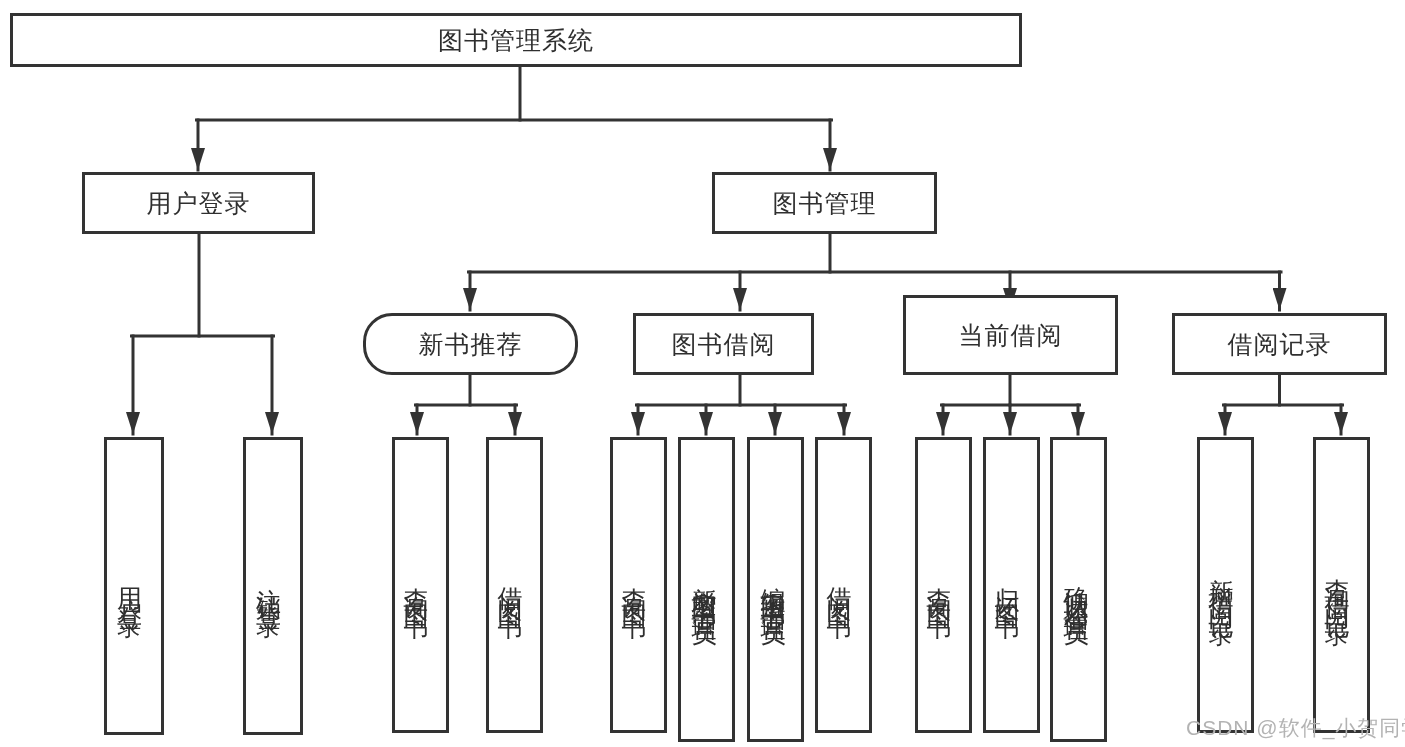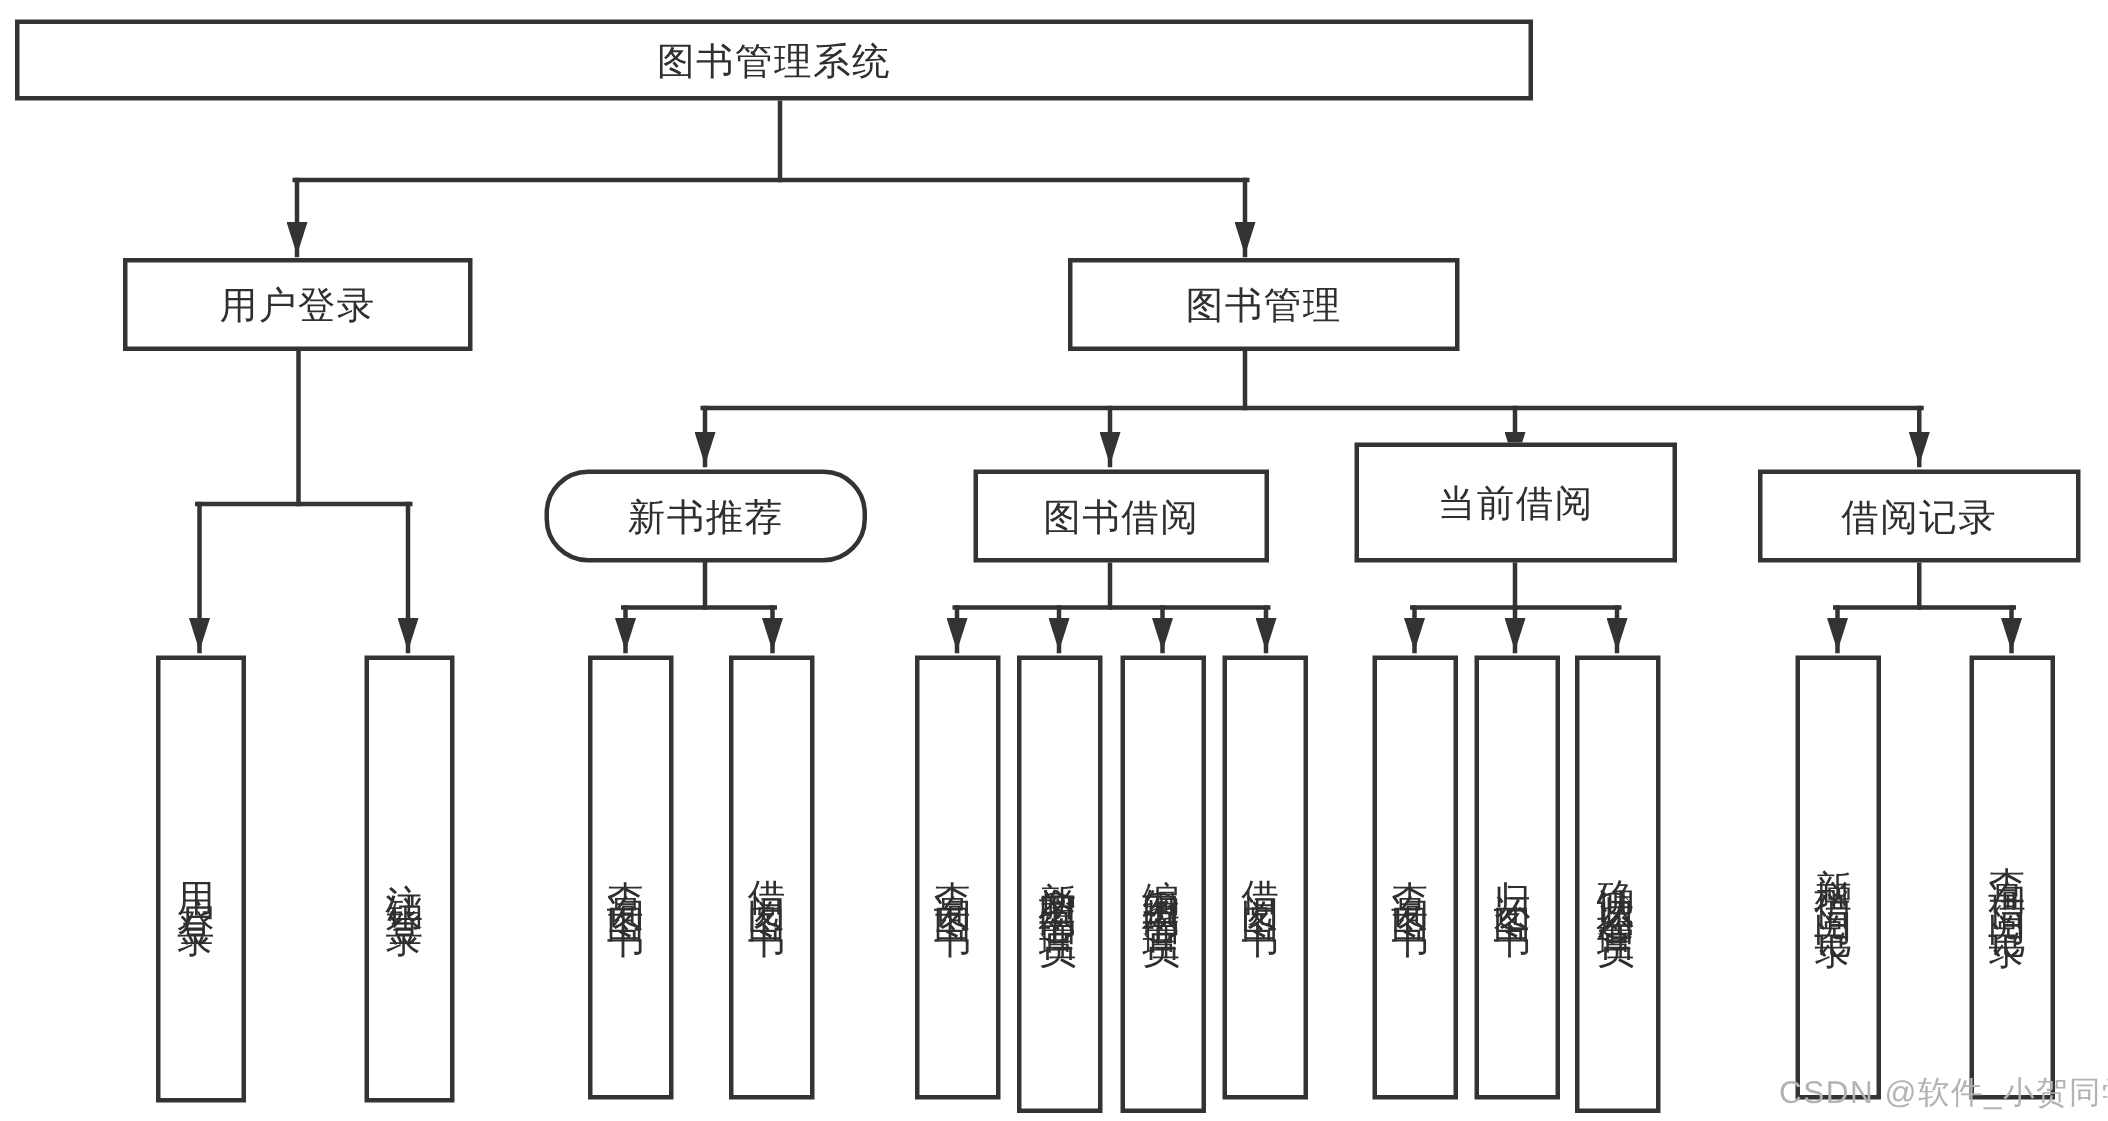--- a/index.html
+++ b/index.html
@@ -112,28 +112,28 @@
     </g>
   </svg>
 
   <div class="node" style="left:10px; top:13px; width:1012px; height:54px;">
     <span class="label">图书管理系统</span>
   </div>
 
   <div class="node" style="left:82px; top:172px; width:233px; height:62px;">
     <span class="label">用户登录</span>
   </div>
-  <div class="node" style="left:712px; top:172px; width:261px; height:62px;">
+  <div class="node" style="left:712px; top:172px; width:225px; height:62px;">
     <span class="label">图书管理</span>
   </div>
 
   <div class="node" style="left:363px; top:313px; width:215px; height:62px;border-radius:29px;">
     <span class="label">新书推荐</span>
   </div>
-  <div class="node" style="left:649px; top:313px; width:197px; height:62px;font-family:Liberation Serif, serif;">
+  <div class="node" style="left:633px; top:313px; width:181px; height:62px;font-family:Liberation Serif, serif;">
     <span class="label">图书借阅</span>
   </div>
   <div class="node" style="left:903px; top:295px; width:215px; height:80px;">
     <span class="label">当前借阅</span>
   </div>
   <div class="node" style="left:1172px; top:313px; width:215px; height:62px;">
     <span class="label">借阅记录</span>
   </div>
 
   <div class="node v" style="left:104px; top:437px; width:60px; height:298px;">

